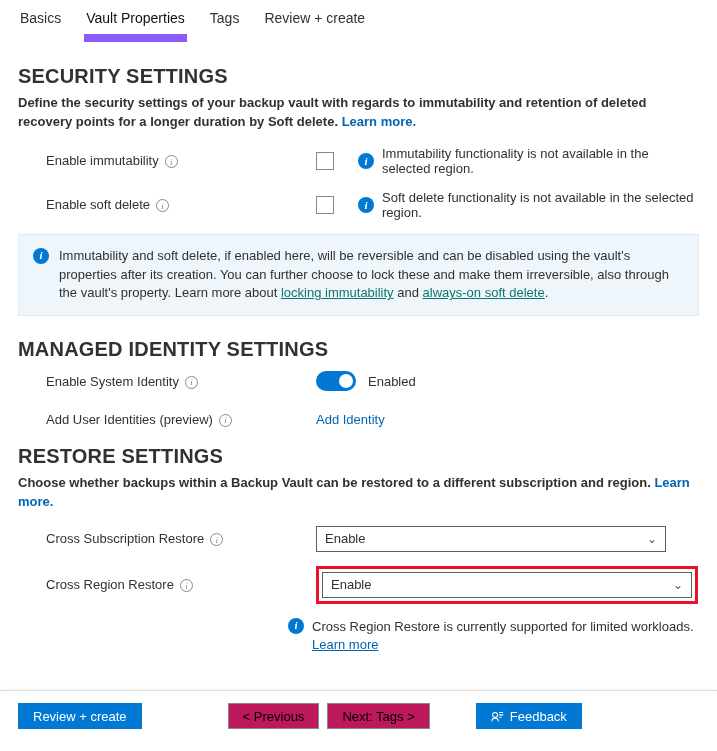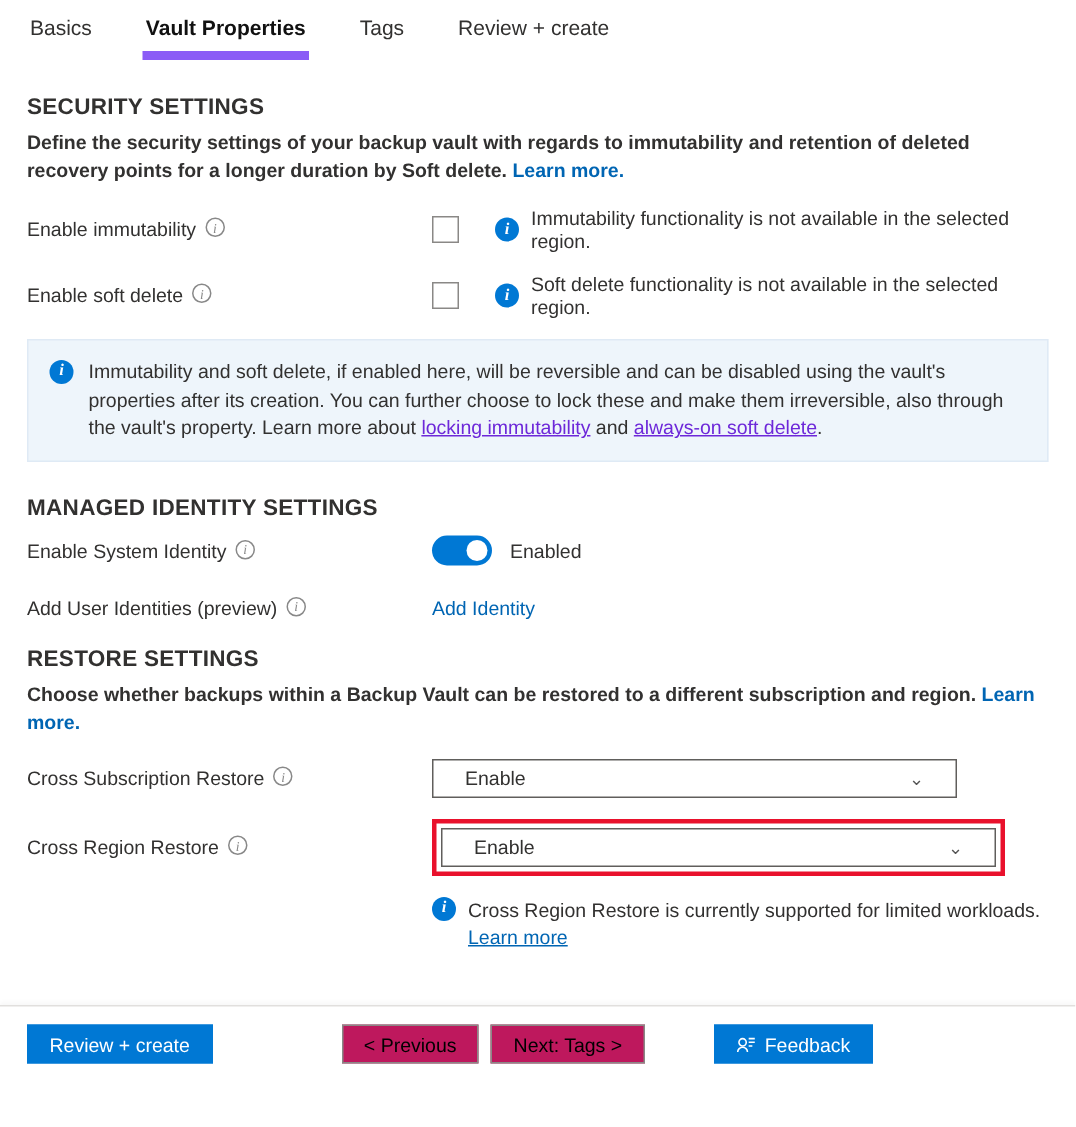--- a/index.html
+++ b/index.html
@@ -7,65 +7,66 @@
     margin: 0;
     padding: 0;
     font-family: "Segoe UI", -apple-system, Arial, sans-serif;
     font-size: 13px;
     color: #323130;
     background: #fff;
     width: 717px;
   }
   .tabs {
     display: flex;
-    gap: 32px;
+    gap: 21px;
     padding: 4px 18px 0 18px;
     border-bottom: 1px solid transparent;
     text-align: right;
   }
   .tab {
     padding: 6px 2px 8px 2px;
     color: #323130;
     cursor: pointer;
     font-size: 14px;
   }
   .tab.active {
-    font-weight: 700;
-    border-bottom: 6px solid #8b5cf6;
+    font-weight: 400;
+    border-bottom: 8px solid #8b5cf6;
     color: #111;
   }
   .content {
     padding: 14px 18px 10px 18px;
   }
   .section-heading {
     font-weight: 600;
-    font-size: 15px;
+    font-size: 20px;
     color: #323130;
     margin: 8px 0 6px 0;
     letter-spacing: 0.2px;
   }
   .desc {
     color: #323130;
     line-height: 1.45;
     margin-bottom: 14px;
     font-weight: bold;
   }
   a.link { color: #0065b3; text-decoration: none; cursor:pointer; }
   .row {
     display: flex;
     align-items: center;
     margin: 8px 0 14px 0;
     min-height: 24px;
   }
   .row-label {
     width: 270px;
     display: flex;
-    align-items: flex-start;
+    align-items: flex-end;
     gap: 6px;
     flex-shrink: 0;
+    margin-left: 28px;
   }
   .info-circle {
     width: 13px; height: 13px;
     border: 1px solid #888;
     border-radius: 50%;
     display: inline-flex;
     align-items: center; justify-content: center;
     font-size: 9px;
     color: #888;
     font-style: italic;
@@ -99,21 +100,21 @@
   .callout {
     background: #eef5fb;
     border: 1px solid #dfeaf5;
     padding: 12px 14px;
     display: flex;
     gap: 10px;
     margin: 6px 0 22px 0;
     line-height: 1.45;
   }
   .callout .info-solid { margin-top: 1px; }
-  .callout a { color: #6d28d9; text-decoration: underline; cursor:pointer;}
+  .callout a { color: #0f766e; text-decoration: underline; cursor:pointer;}
   .toggle {
     width: 40px; height: 20px;
     border-radius: 10px;
     background: #0078d4;
     position: relative;
     flex-shrink: 0;
   }
   .toggle .knob {
     width: 14px; height: 14px;
     background: #fff;
@@ -123,21 +124,21 @@
   }
   .toggle-label { margin-left: 12px; }
   .select {
     width: 350px;
     height: 26px;
     border: 1px solid #605e5c;
     background: #fff;
     display: flex;
     align-items: center;
     justify-content: space-between;
-    padding: 0 21px;
+    padding: 0 8px;
     font-size: 13px;
     cursor: pointer;
   }
   .select .chev {
     font-size: 12px;
     color: #555;
   }
   .select-wrap.highlight {
     border: 3px solid #e9112c;
     padding: 3px;

